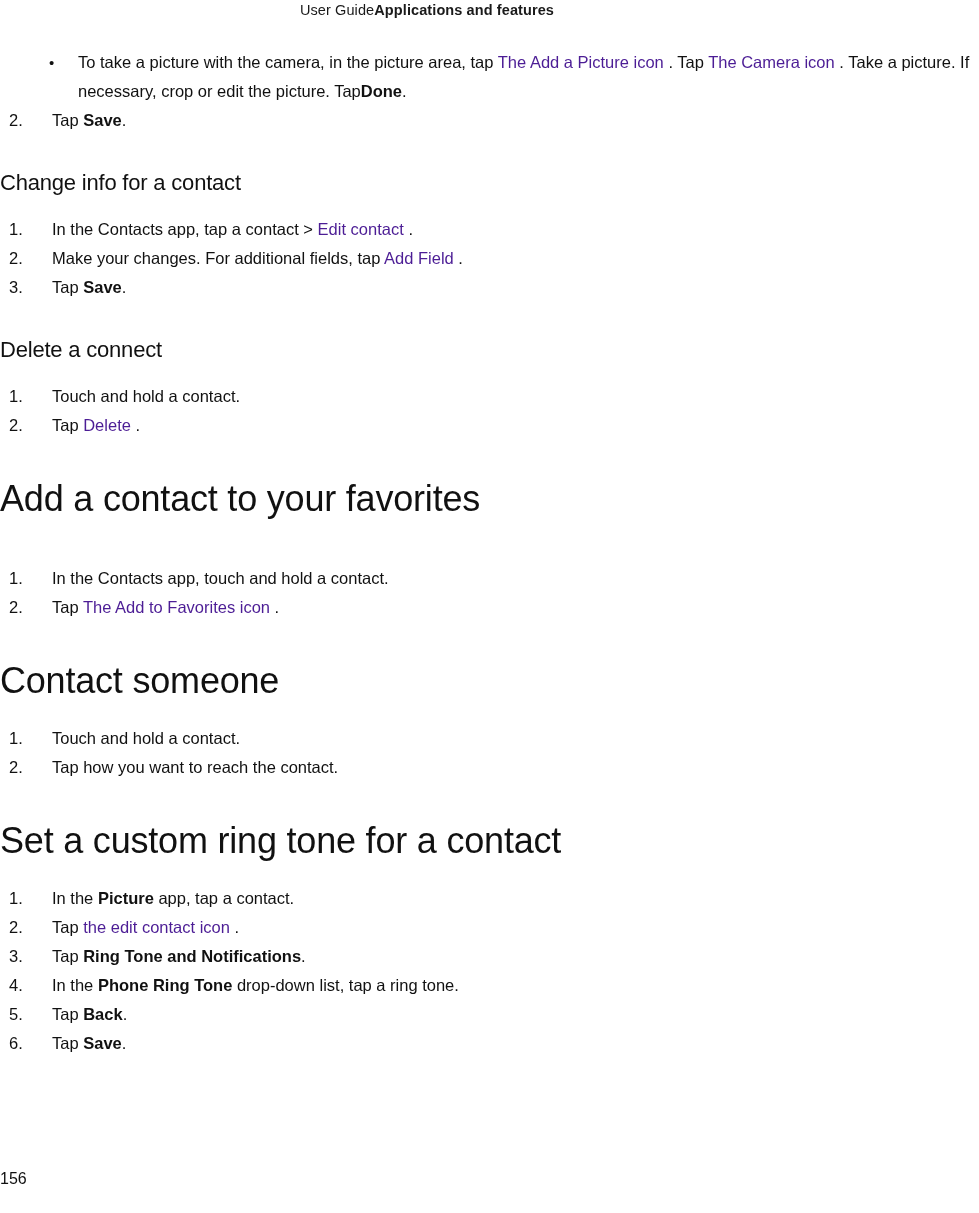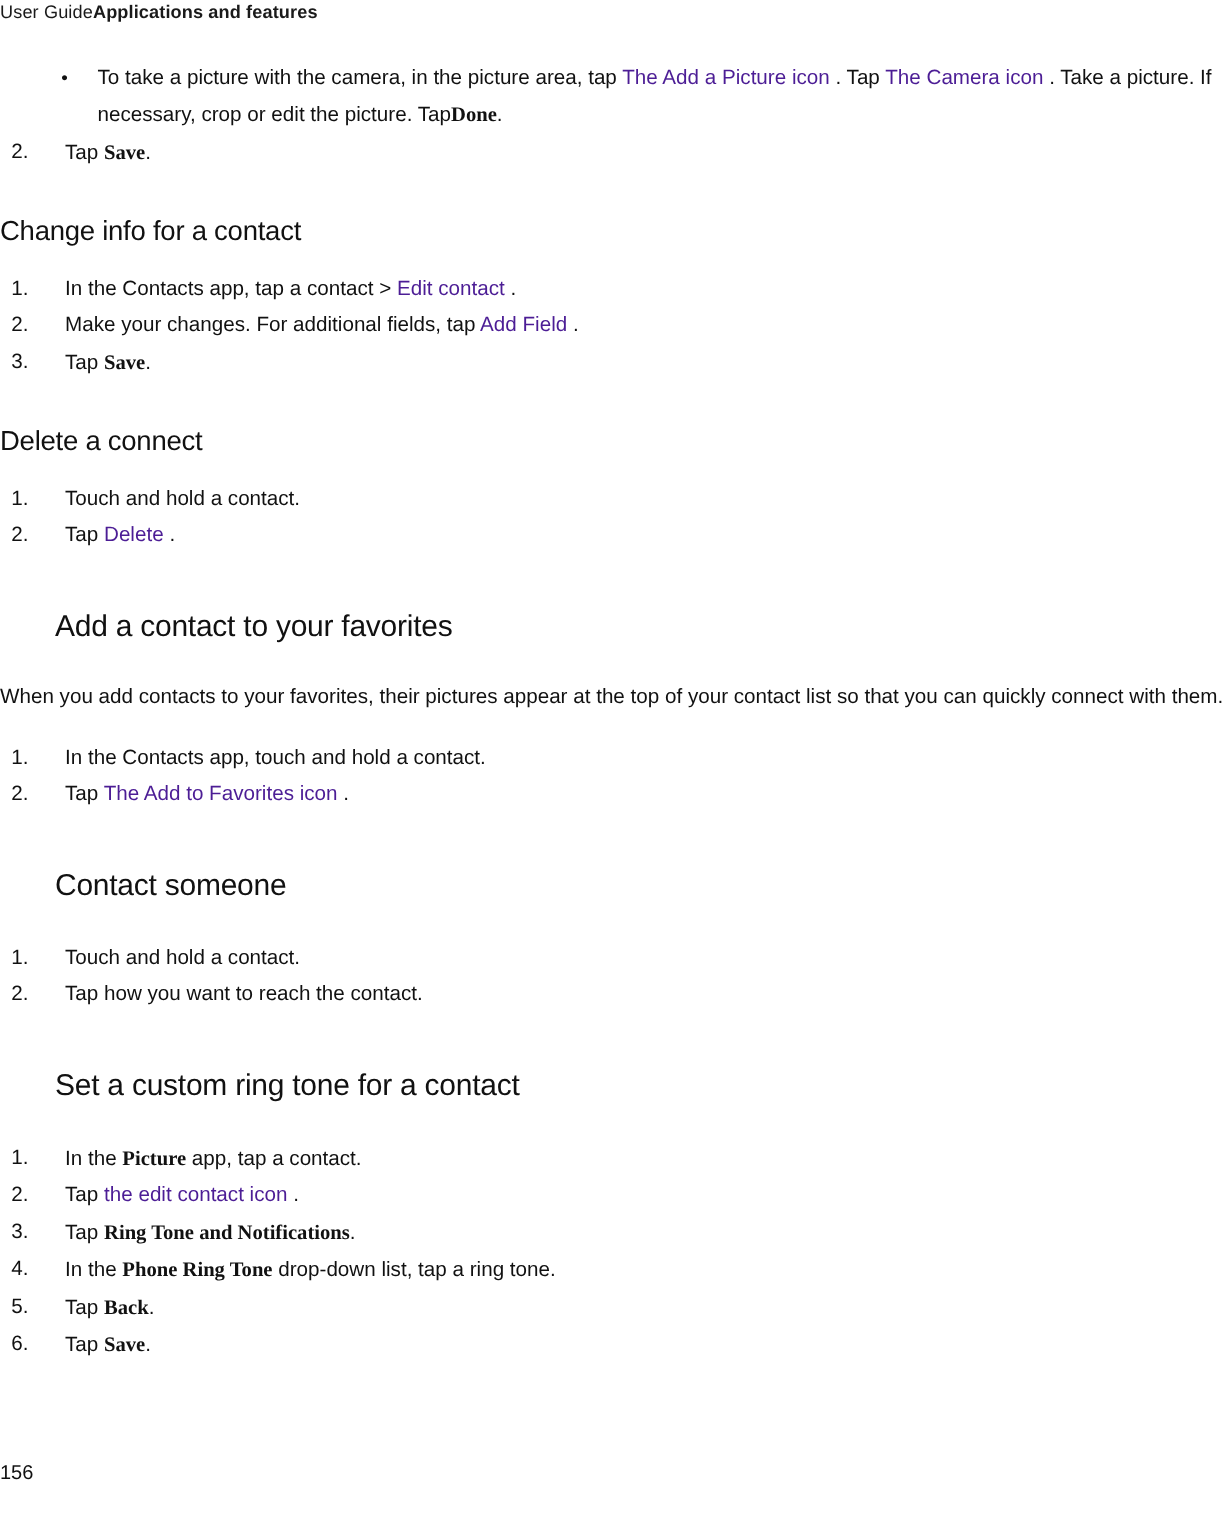--- a/index.html
+++ b/index.html
@@ -26,21 +26,21 @@
   }
 
   
   .running-header {
     position: absolute;
     top: 0;
     left: 0;
     width: 854px;
     height: 26px;
     display: flex;
-    justify-content: flex-start;
+    justify-content: center;
     align-items: flex-start;
     font-size: 14.5px;
     line-height: 20px;
     color: #1a1a1a;
     letter-spacing: 0.1px;
   }
   .running-header .hdr-left  { padding-left: 0px; }
   .running-header .hdr-right { padding-right: 0px; text-align: right; font-weight: bold; }
 
   
@@ -48,26 +48,25 @@
     position: absolute;
     top: 48px;
     left: 0;
     width: 979px;
   }
 
   
   h1.sect {
     margin: 0;
     font-weight: normal;
-    font-size: 24px;
+    font-size: 36px;
     line-height: 42px;
     color: #111111;
     letter-spacing: -0.2px;
     white-space: nowrap;
-    padding-left: 44px;
   }
   h2.sect {
     margin: 0;
     font-weight: normal;
     font-size: 22px;
     line-height: 36px;
     color: #111111;
     letter-spacing: -0.2px;
     white-space: nowrap;
   }
@@ -112,21 +111,21 @@
     width: 78px;
     padding-left: 49px;
     font-size: 15px;
     line-height: 29px;
   }
   .bullet-body {
     flex: 1 1 auto;
     padding-right: 6px;
   }
 
-  strong.b { font-weight: bold; font-family: Liberation Serif, serif; }
+  strong.b { font-weight: bold; }
   span.ui-ref { color: #4c1d95; }
   .gap-s  { height: 14px; }
   .gap-m  { height: 22px; }
   .gap-l  { height: 30px; }
   .gap-xl { height: 38px; }
 
   
   .footer {
     position: absolute;
     left: 0;
@@ -196,21 +195,20 @@
       <div class="li-row">
         <div class="li-num">2.</div>
         <div class="li-body"><span>Tap</span> <span class="ui-ref">Delete</span> <span>.</span></div>
       </div>
     </div>
 
     <div class="gap-xl"></div>
 
     <h1 class="sect">Add a contact to your favorites</h1>
     <div class="gap-m"></div>
-    <p class="para">When you add contacts to your favorites, their pictures appear at the top of your contact list so that you can quickly connect with them.</p>
     <div class="gap-m"></div>
     <div class="olist">
       <div class="li-row">
         <div class="li-num">1.</div>
         <div class="li-body">In the Contacts app, touch and hold a contact.</div>
       </div>
       <div class="li-row">
         <div class="li-num">2.</div>
         <div class="li-body"><span>Tap</span> <span class="ui-ref">The Add to Favorites icon</span> <span>.</span></div>
       </div>

